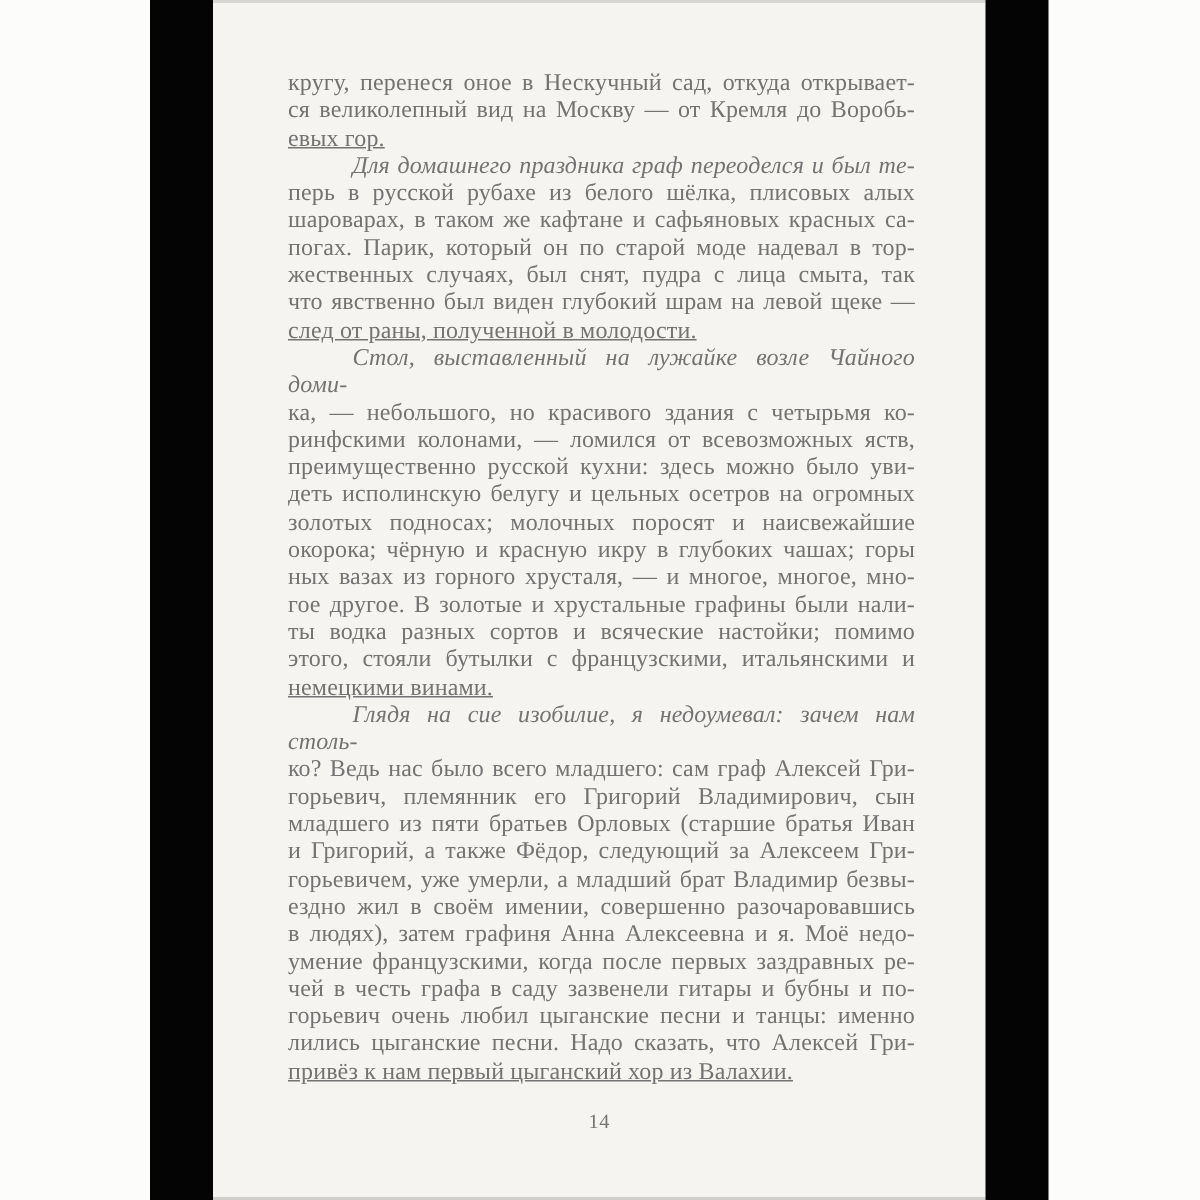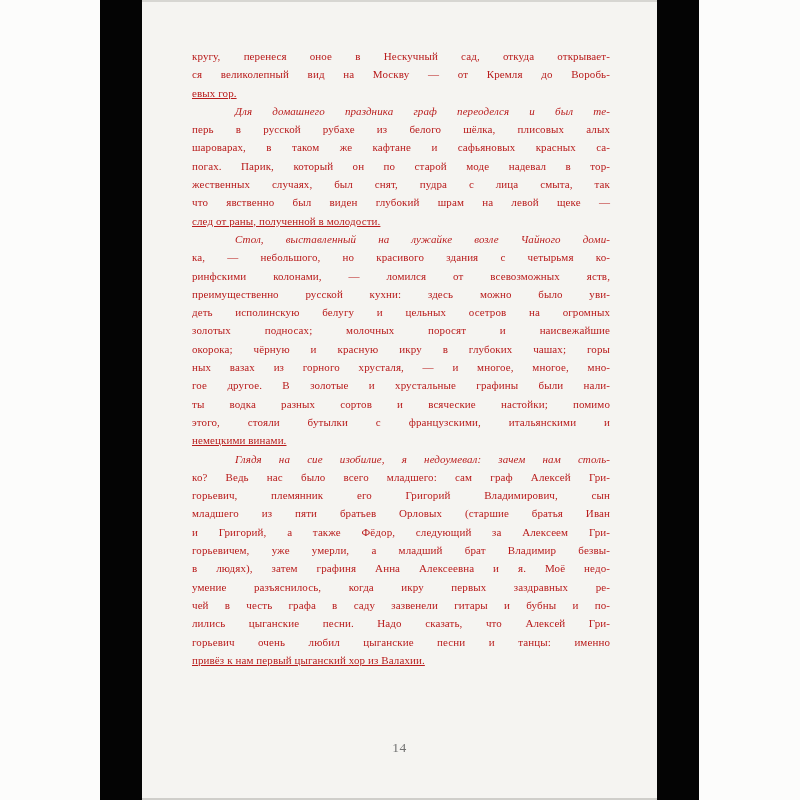--- a/index.html
+++ b/index.html
@@ -34,23 +34,23 @@
     background: #f5f4f1;
     border-top: 2px solid #d7d6d2;
     border-bottom: 2px solid #cfceca;
     box-sizing: border-box;
   }
   .text-block {
     position: absolute;
     left: 50px;
     top: 45px;
     width: 418px;
-    font-size: 11px;
+    font-size: 16px;
     line-height: 18.3px;
-    color: #b91c1c;
+    color: #737373;
     letter-spacing: 0.1px;
   }
   .line {
     text-align: justify;
     text-align-last: justify;
     white-space: normal;
   }
   .line.last   { text-align-last: left; text-decoration: underline; }
   .line.indent { text-indent: 43px; font-style: italic; }
   .page-number {
@@ -92,23 +92,24 @@
         <div class="line">гое другое. В золотые и хрустальные графины были нали-</div>
         <div class="line">ты водка разных сортов и всяческие настойки; помимо</div>
         <div class="line">этого, стояли бутылки с французскими, итальянскими и</div>
         <div class="line last">немецкими винами.</div>
         <div class="line indent">Глядя на сие изобилие, я недоумевал: зачем нам столь-</div>
         <div class="line">ко? Ведь нас было всего младшего: сам граф Алексей Гри-</div>
         <div class="line">горьевич, племянник его Григорий Владимирович, сын</div>
         <div class="line">младшего из пяти братьев Орловых (старшие братья Иван</div>
         <div class="line">и Григорий, а также Фёдор, следующий за Алексеем Гри-</div>
         <div class="line">горьевичем, уже умерли, а младший брат Владимир безвы-</div>
+        <div class="line">ездно жил в своём имении, совершенно разочаровавшись</div>
         <div class="line">в людях), затем графиня Анна Алексеевна и я. Моё недо-</div>
-        <div class="line">умение разъяснилось, когда икру первых заздравных ре-</div>
+        <div class="line">умение французскими, когда после первых заздравных ре-</div>
         <div class="line">чей в честь графа в саду зазвенели гитары и бубны и по-</div>
+        <div class="line">горьевич очень любил цыганские песни и танцы: именно</div>
         <div class="line">лились цыганские песни. Надо сказать, что Алексей Гри-</div>
-        <div class="line">горьевич очень любил цыганские песни и танцы: именно</div>
         <div class="line last">привёз к нам первый цыганский хор из Валахии.</div>
       </div>
     <div class="page-number">14</div>
   </div>
   <div class="strip right"></div>
 </div>
 
 </body></html>

